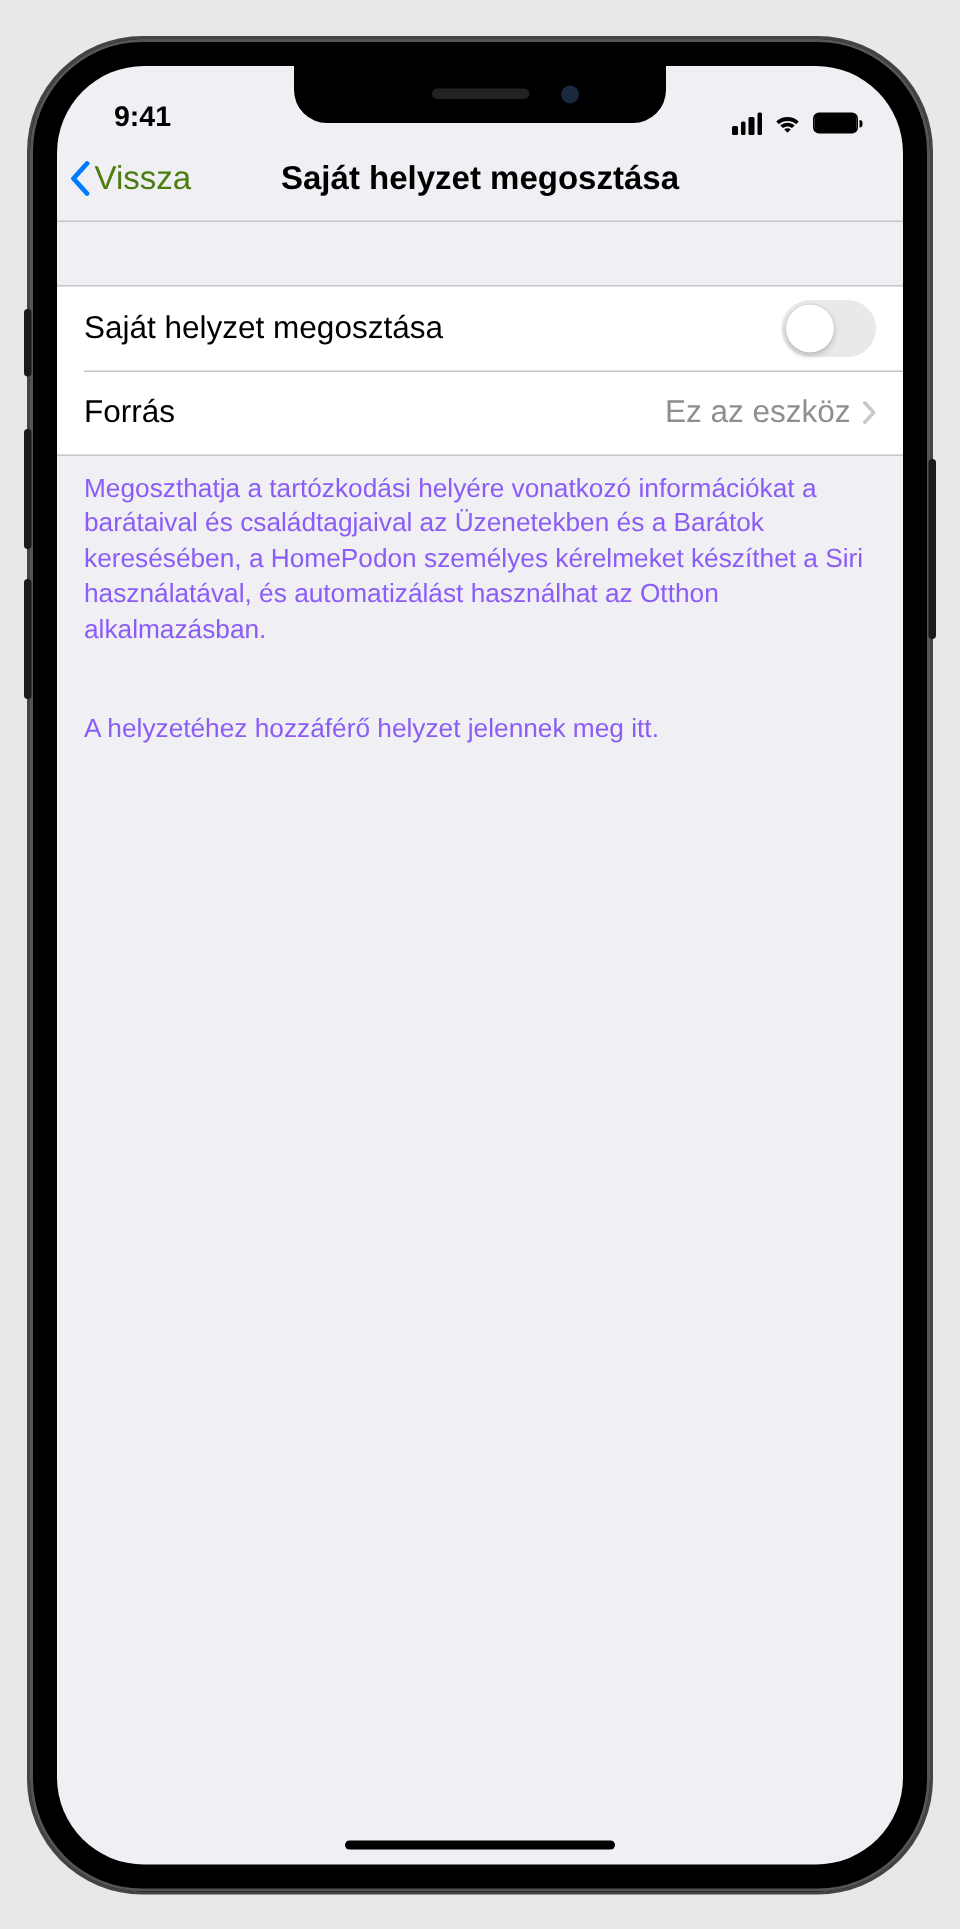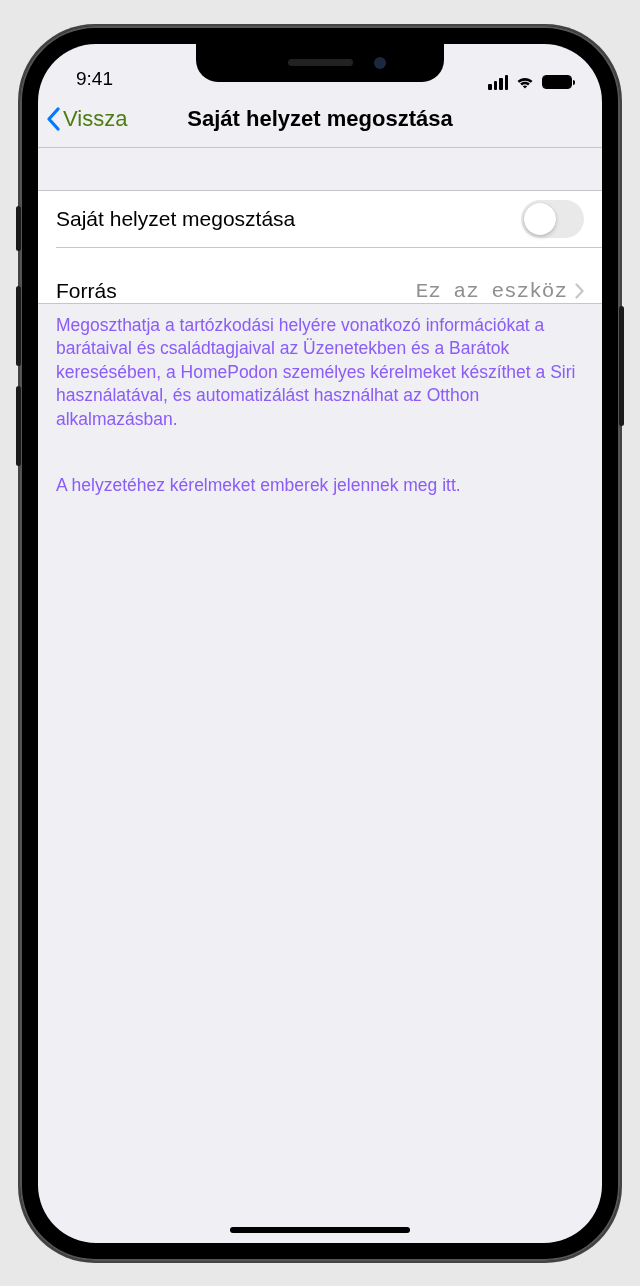--- a/index.html
+++ b/index.html
@@ -68,21 +68,21 @@
       position: absolute;
       right: 58px;
     }
     .status-bar {
       height: 48px;
       display: flex;
       justify-content: space-between;
       align-items: flex-end;
       padding: 0 30px 2px 38px;
       font-size: 19px;
-      font-weight: 400;
+      font-weight: 700;
       color: #000;
     }
     .status-right {
       display: flex;
       align-items: center;
       gap: 7px;
     }
     .signal-bars { display: flex; align-items: flex-end; gap: 2px; }
     .bar { width: 3.5px; background: #000; border-radius: 1px; }
     .bar:nth-child(1){height:6px}.bar:nth-child(2){height:9px}.bar:nth-child(3){height:12px}.bar:nth-child(4){height:15px}
@@ -135,28 +135,27 @@
     }
     .row {
       display: flex;
       align-items: center;
       justify-content: space-between;
       min-height: 56px;
       padding: 0 18px;
       font-size: 21px;
       color: #000;
     }
-    .row + .row { border-top: 0.5px solid #c6c6c8; margin-left: 18px; padding-left: 0; align-items: flex-end; }
+    .row + .row { border-top: 0.5px solid #c6c6c8; margin-left: 18px; padding-left: 0; }
     .row-right {
       display: flex;
       align-items: center;
       gap: 8px;
       color: #8e8e93;
       font-size: 21px;
-      font-family: Liberation Mono, monospace;
     }
     .disclosure {
       width: 9px; height: 16px;
     }
     .toggle {
       width: 63px; height: 38px;
       background: #e9e9ea;
       border-radius: 19px;
       position: relative;
       cursor: pointer;
@@ -243,17 +242,17 @@
         <div class="row-right">
           <span>Ez az eszköz</span>
           <svg class="disclosure" viewBox="0 0 9 16">
             <polyline points="1.5,1.5 7.5,8 1.5,14.5" fill="none" stroke="#c7c7cc" stroke-width="2.3" stroke-linecap="round" stroke-linejoin="round"></polyline>
           </svg>
         </div>
       </div>
     </div>
 
     <div class="footer-text">Megoszthatja a tartózkodási helyére vonatkozó információkat a barátaival és családtagjaival az Üzenetekben és a Barátok keresésében, a HomePodon személyes kérelmeket készíthet a Siri használatával, és automatizálást használhat az Otthon alkalmazásban.</div>
-    <div class="footer-text second">A helyzetéhez kérelmeket emberek jelennek meg itt.</div>
+    <div class="footer-text second">A helyzetéhez hozzáférő helyzet jelennek meg itt.</div>
 
     <div class="home-indicator"></div>
   </div>
 </div>
 
 </body></html>

